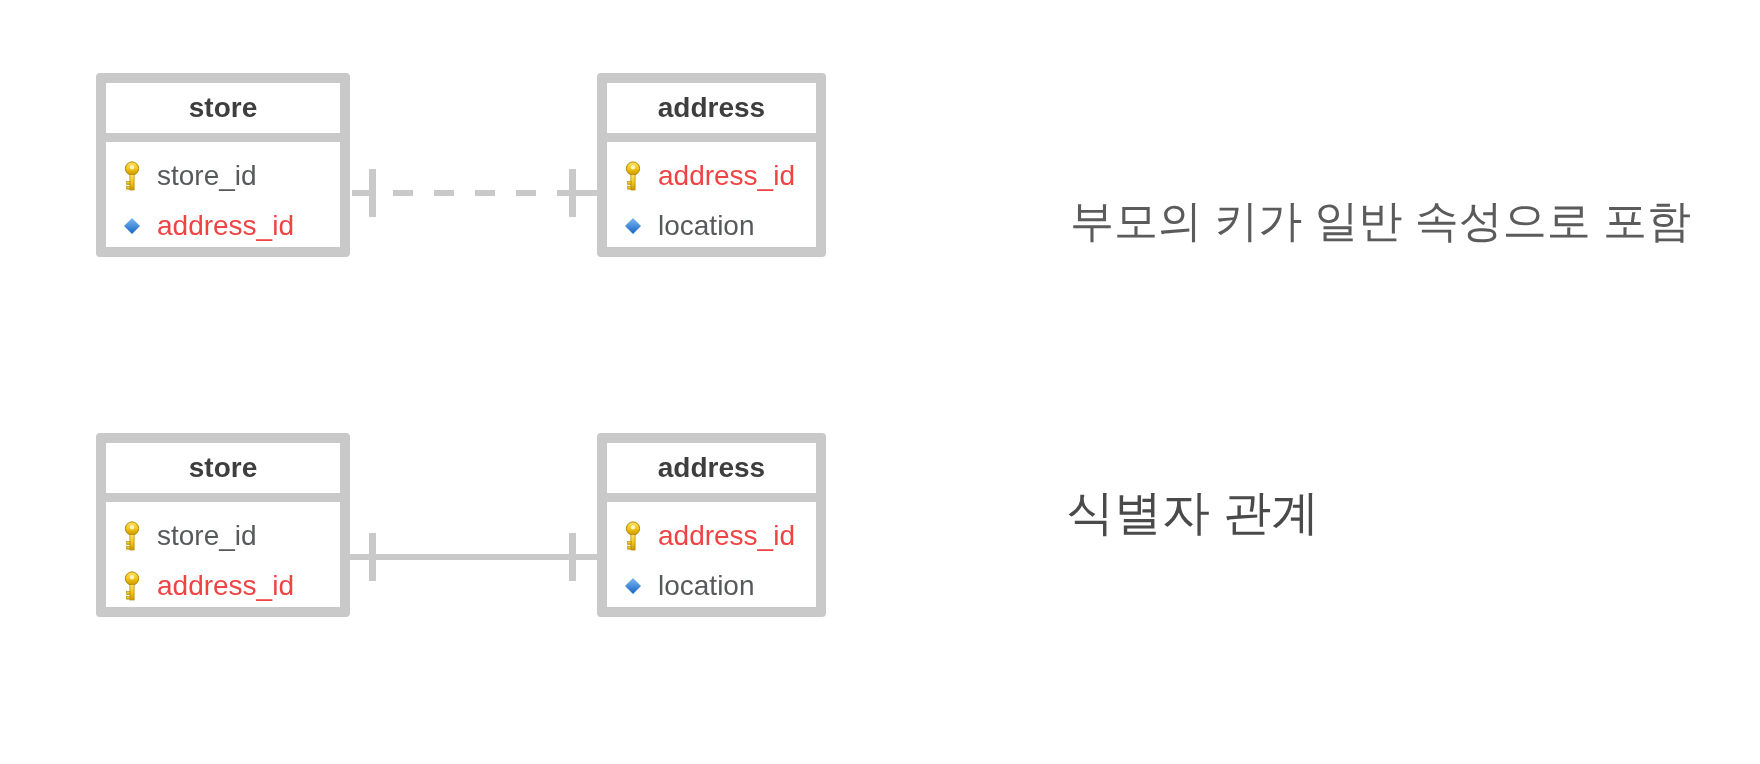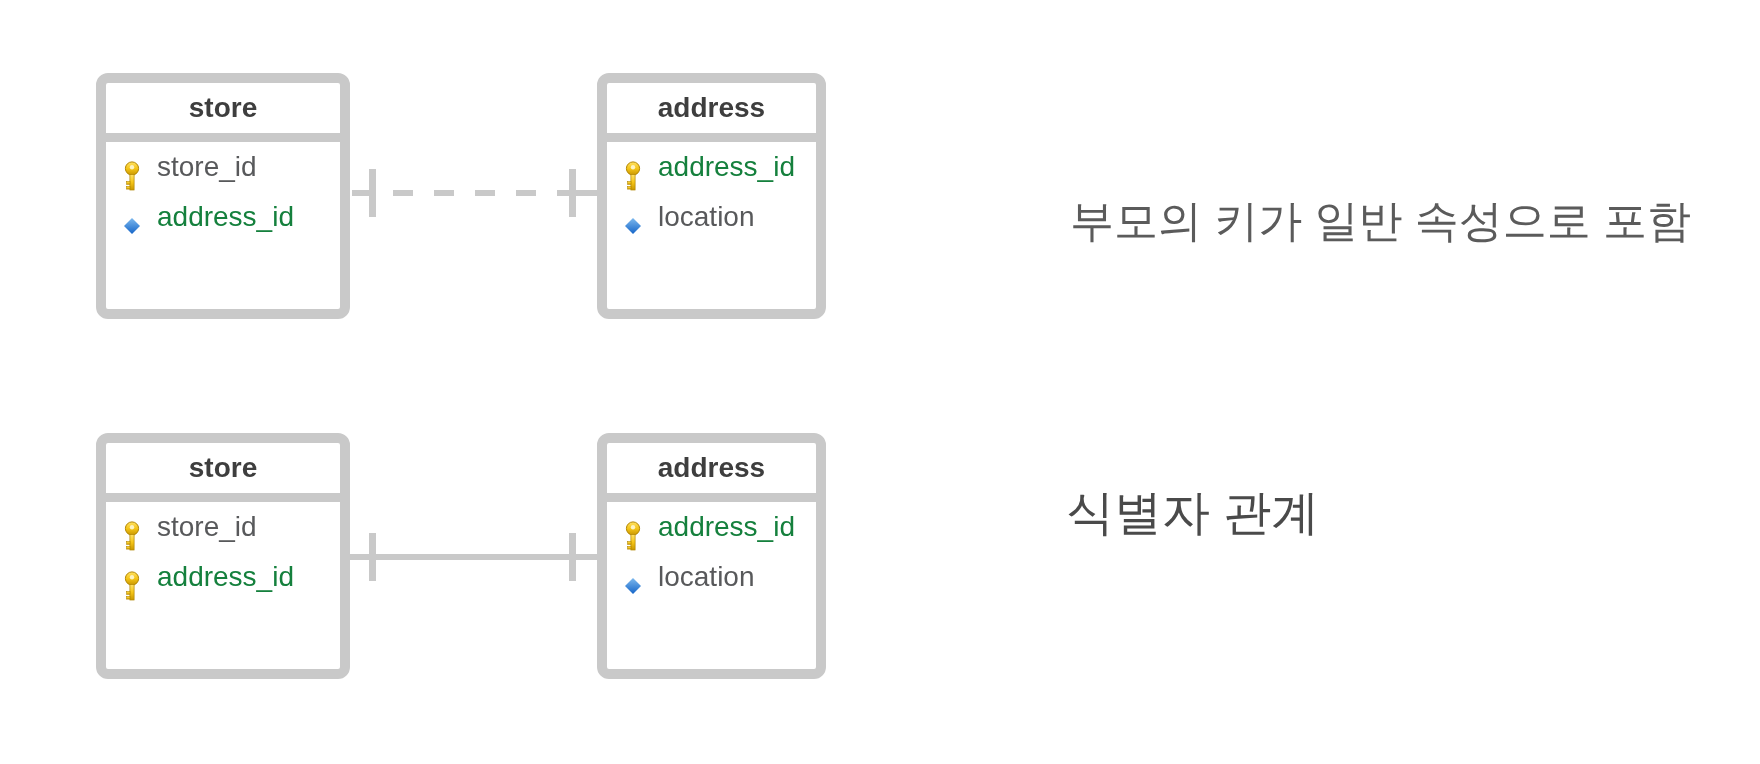--- a/index.html
+++ b/index.html
@@ -1,32 +1,32 @@
 <!DOCTYPE html>
 <html><head>
 <meta charset="utf-8">
 <style>
   html,body { margin:0; padding:0; background:#ffffff; }
   .canvas {
     position:relative; width:1760px; height:764px; background:#ffffff;
     font-family:"Liberation Sans", sans-serif; overflow:hidden;
   }
   .entity {
-    position:absolute; box-sizing:border-box; height:246px;
-    background:#ffffff; border:10px solid #c9c9c9; border-radius:12px;
+    position:absolute; box-sizing:border-box; height:184px;
+    background:#ffffff; border:10px solid #c9c9c9; border-radius:4px;
   }
   .entity-header {
     height:50px; display:flex; align-items:center; justify-content:center;
     font-size:28px; font-weight:bold; color:#3e3e3e;
     border-bottom:9px solid #c9c9c9;
   }
   .entity-fields { padding:9px 14px 0 14px; }
-  .field { display:flex; height:50px; gap:13px; }
+  .field { display:flex; align-items:center; height:50px; gap:13px; }
   .field-label { font-size:28px; color:#58595b; white-space:nowrap; }
-  .field-label.gold { color:#15803d; }
+  .field-label.gold { color:#ef4444; }
   .icon { width:24px; display:flex; align-items:center; justify-content:center; }
   
   .conn-solid { position:absolute; height:6px; background:#c9c9c9; }
   .conn-dashed {
     position:absolute; height:6px;
     background:repeating-linear-gradient(to right,#c9c9c9 0px,#c9c9c9 20px,transparent 20px,transparent 41px);
   }
   .conn-tick { position:absolute; width:7px; height:48px; background:#c9c9c9; }
   
   .caption-heading { position:absolute; font-size:48px; color:#4a4a4a; white-space:nowrap; }

